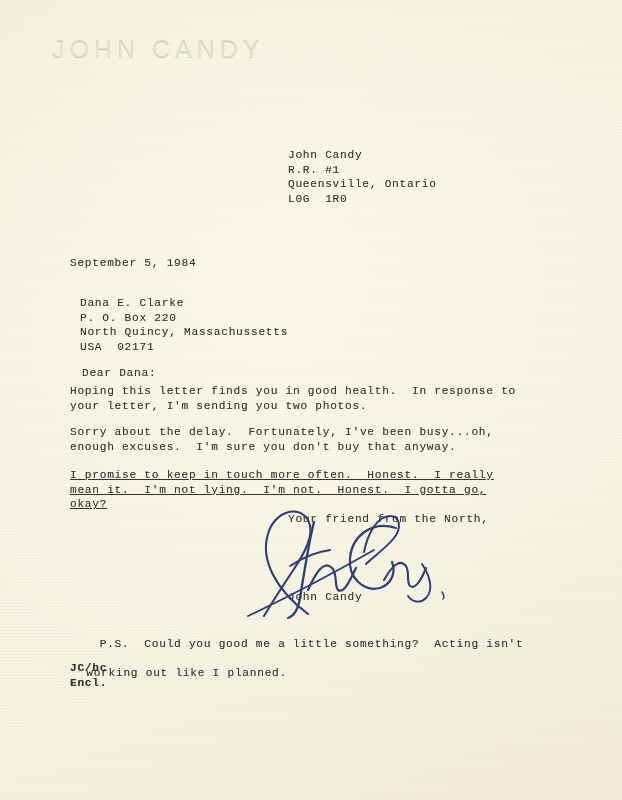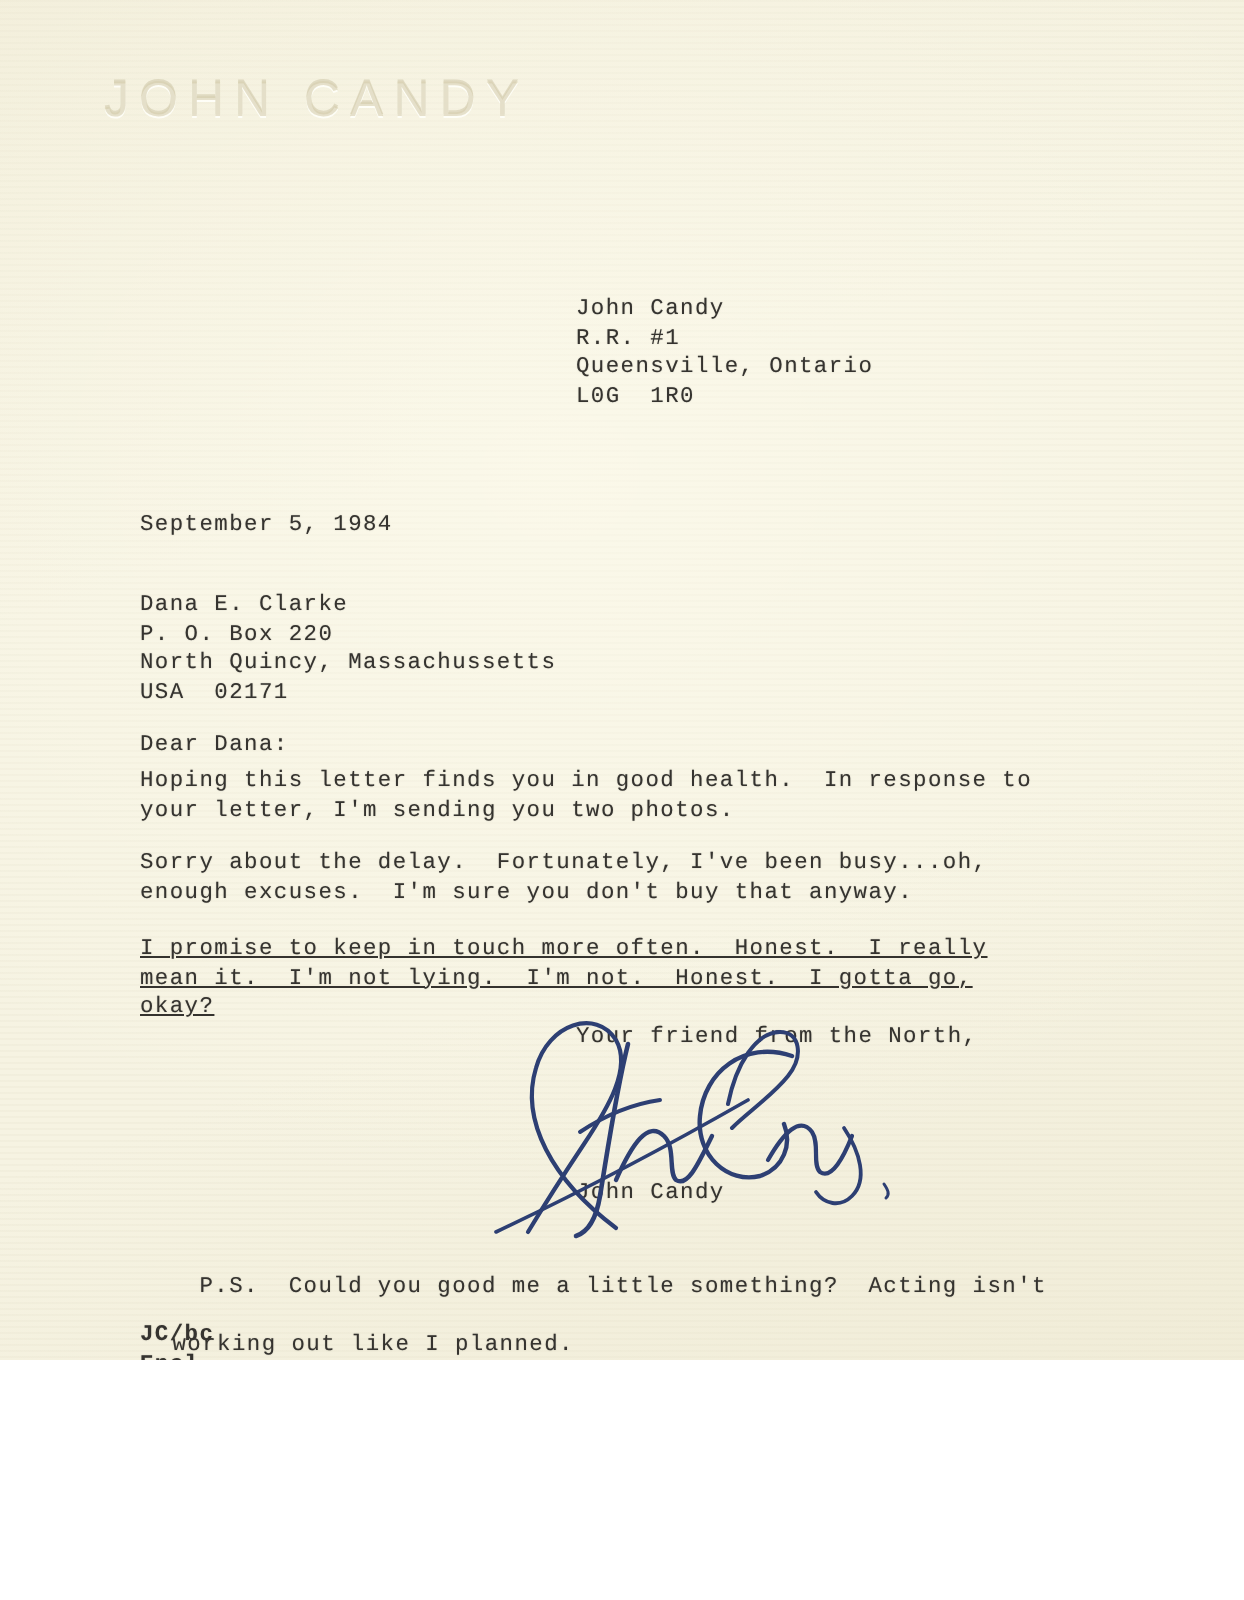--- a/index.html
+++ b/index.html
@@ -4,21 +4,21 @@
 <style>
   html, body {
     margin: 0;
     padding: 0;
     background: #ffffff;
   }
 
   #page {
     position: relative;
     width: 622px;
-    height: 680px;
+    height: 800px;
     overflow: hidden;
     background: #f6f3e2;
     font-family: "Liberation Mono", "DejaVu Sans Mono", monospace;
   }
 
   
   #paper-grain {
     position: absolute;
     inset: 0;
     background:
@@ -70,22 +70,22 @@
     color: #35332f;
     font-size: 11.2px;
     line-height: 14.6px;
     letter-spacing: 0.72px;
     white-space: pre;
     text-shadow: 0 0 0.6px rgba(53,51,47,0.35);
   }
 
   #sender-block   { left: 288px; top: 148px; }
   #date-line      { left: 70px;  top: 256px; }
-  #recipient-block{ left: 70px;  top: 296px; }
-  #salutation     { left: 70px;  top: 366px; text-align: right; }
+  #recipient-block{ left: 80px;  top: 296px; }
+  #salutation     { left: 82px;  top: 366px; text-align: right; }
   #para-1         { left: 70px;  top: 384px; }
   #para-2         { left: 70px;  top: 425px; }
   #para-3         { left: 70px;  top: 468px; text-decoration: underline; }
   #closing-line   { left: 288px; top: 512px; }
   #signature-name { left: 288px; top: 590px; }
   #postscript     { left: 70px;  top: 622px; }
   #notations      { left: 70px;  top: 661px; font-weight: bold; }
 
   #postscript .ps-cont { padding-left: 1.45em; display: block; }
 

